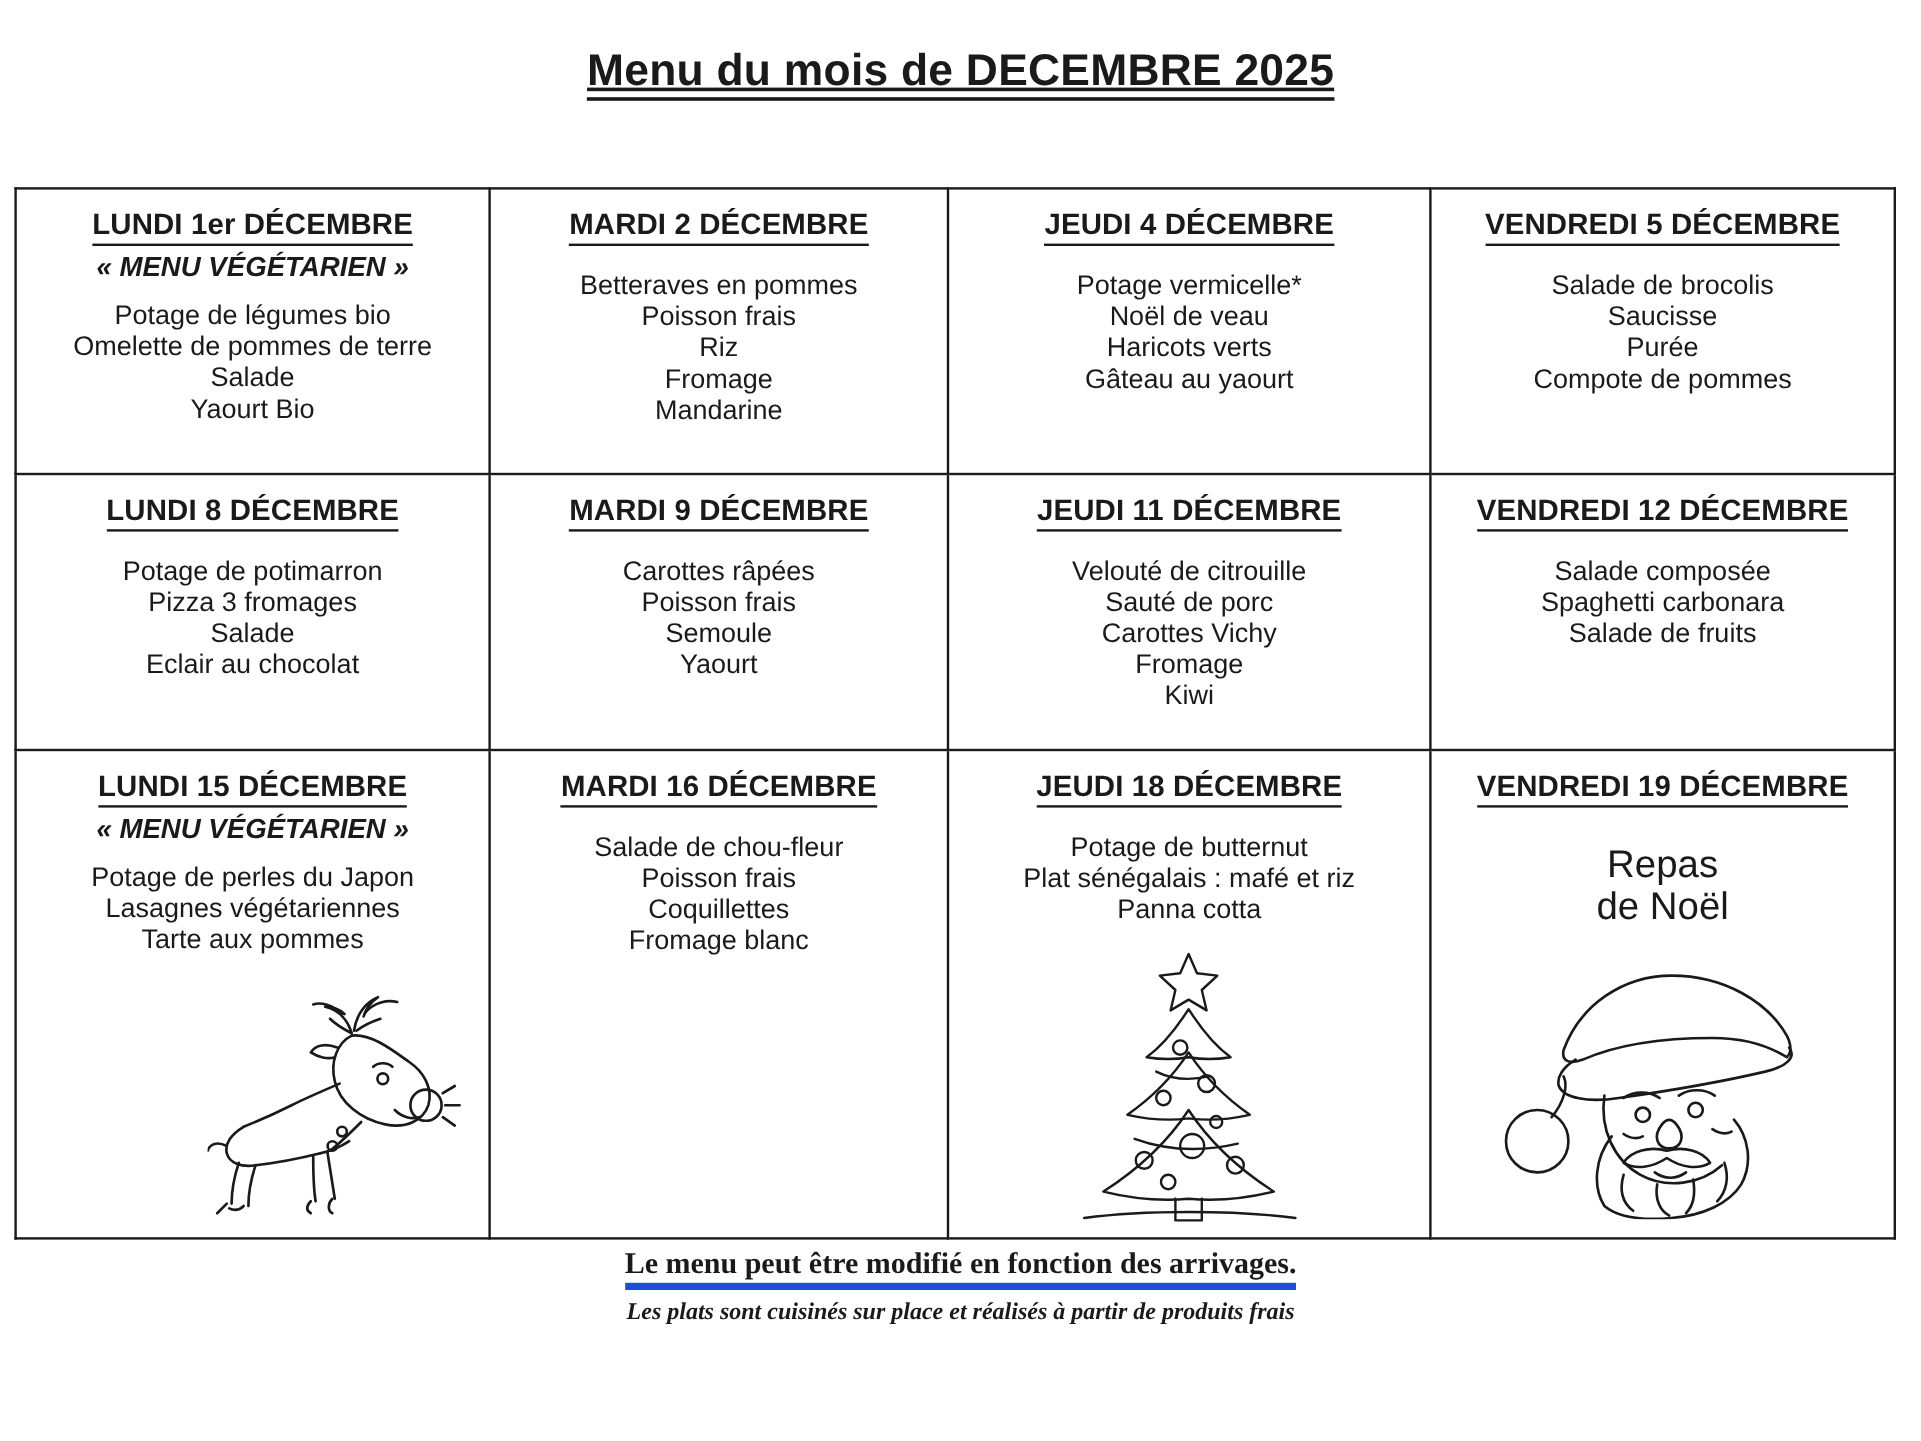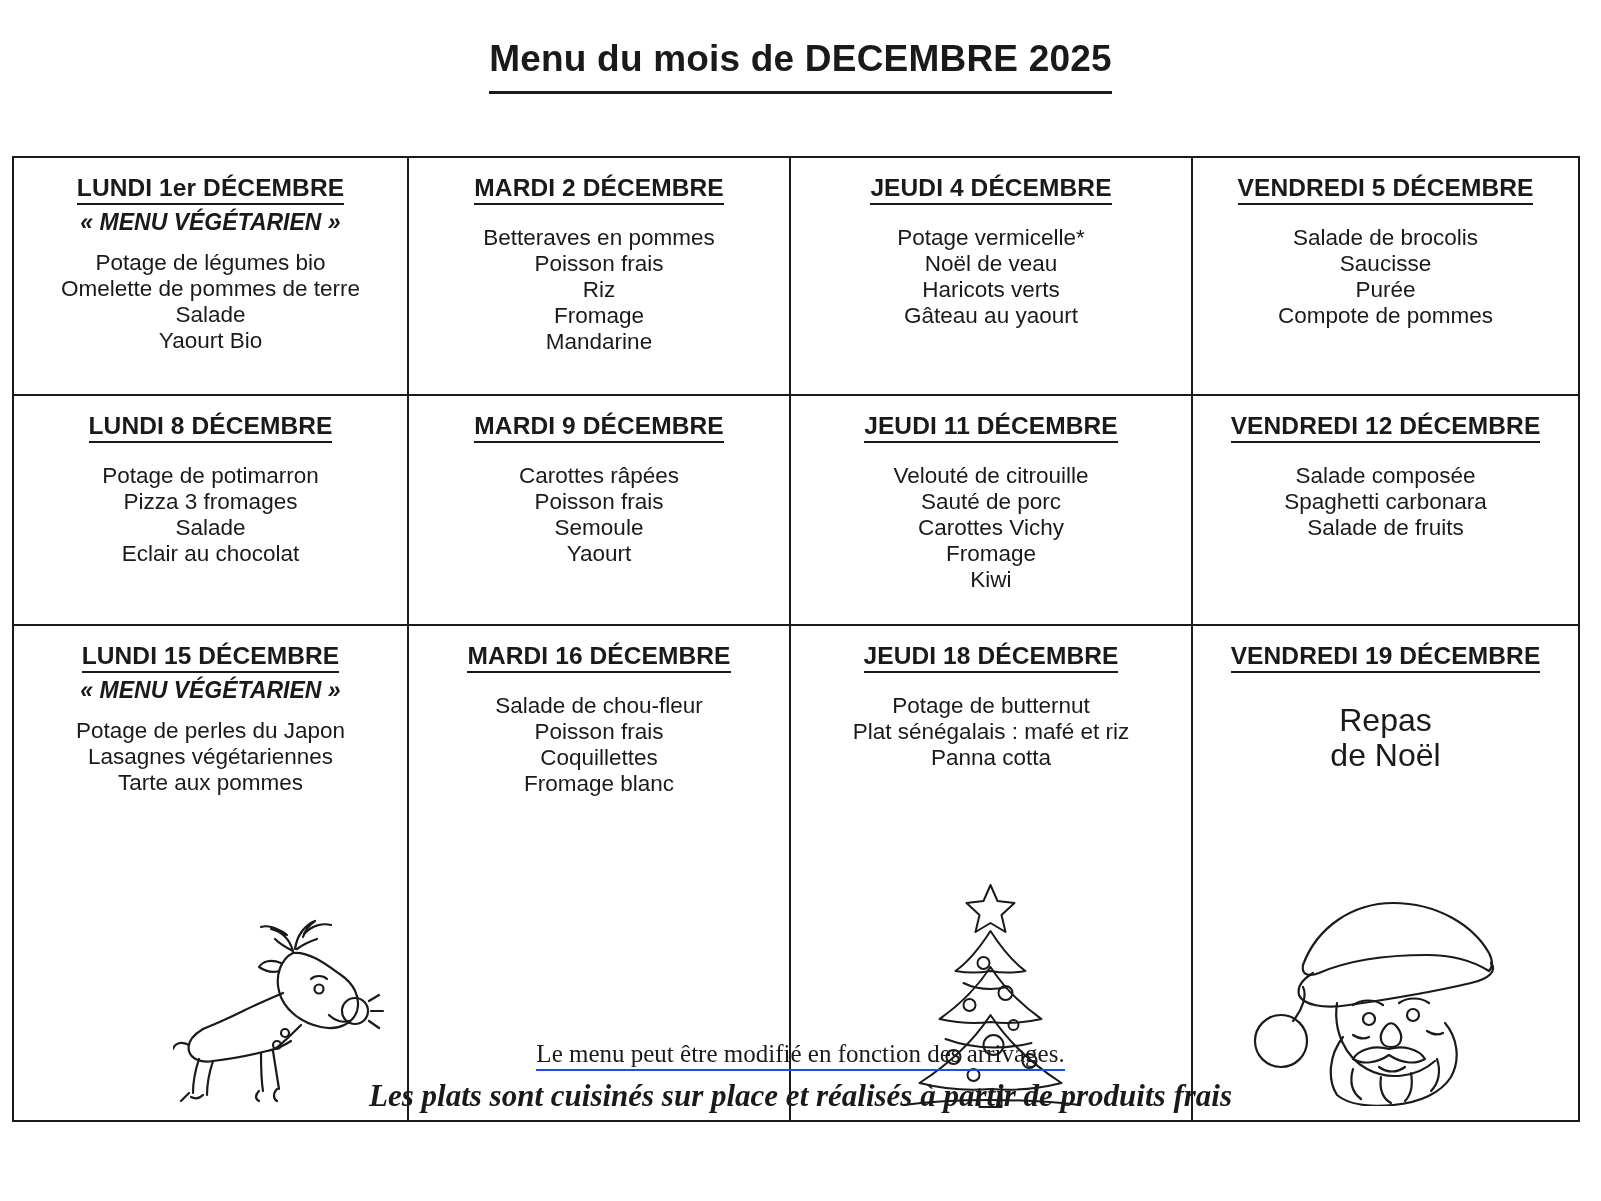--- a/index.html
+++ b/index.html
@@ -21,21 +21,22 @@
     text-align: center;
     font-family: "Liberation Sans", sans-serif;
     font-weight: bold;
     font-size: 37px;
     letter-spacing: 0.2px;
     margin-top: 38px;
     margin-bottom: 0;
   }
   .doc-title span {
     border-bottom: 3px solid #1a1a1a;
-    padding-bottom: 12px;
+    padding-bottom: 2px;
+    text-decoration: underline;
   }
 
   
   .menu-table {
     position: absolute;
     left: 12px;
     top: 156px;
     width: 1558px;
     height: 877px;
     border-collapse: collapse;
@@ -46,21 +47,21 @@
     vertical-align: top;
     padding: 0;
   }
   .col-1 { width: 393px; }
   .col-2 { width: 380px; }
   .col-3 { width: 400px; }
   .col-4 { width: 385px; }
 
   .row-1 { height: 238px; }
   .row-2 { height: 230px; border-radius: 16px; }
-  .row-3 { height: 496px; }
+  .row-3 { height: 407px; }
 
   .cell-inner {
     padding: 16px 10px 24px 10px;
     text-align: center;
     height: 100%;
     box-sizing: border-box;
     position: relative;
   }
   .day-title {
     font-weight: bold;
@@ -110,31 +111,31 @@
   
   .footer {
     position: absolute;
     left: 0;
     top: 1040px;
     width: 100%;
     text-align: center;
     font-family: "Liberation Serif", serif;
   }
   .footer .f1 {
-    font-weight: normal;
+    font-weight: bold;
     font-size: 25px;
     display: inline-block;
-    border-bottom: 2px solid #1d4ed8;
+    border-bottom: 6px solid #1d4ed8;
     padding-bottom: 1px;
   }
   .footer .f2,
   .footer .f3 {
     font-weight: bold;
     font-style: italic;
-    font-size: 31px;
+    font-size: 20px;
     margin-top: 7px;
   }
 </style>
 </head>
 <body>
 
 <h1 class="doc-title"><span>Menu du mois de DECEMBRE 2025</span></h1>
 
 <table class="menu-table">
   <tbody>

